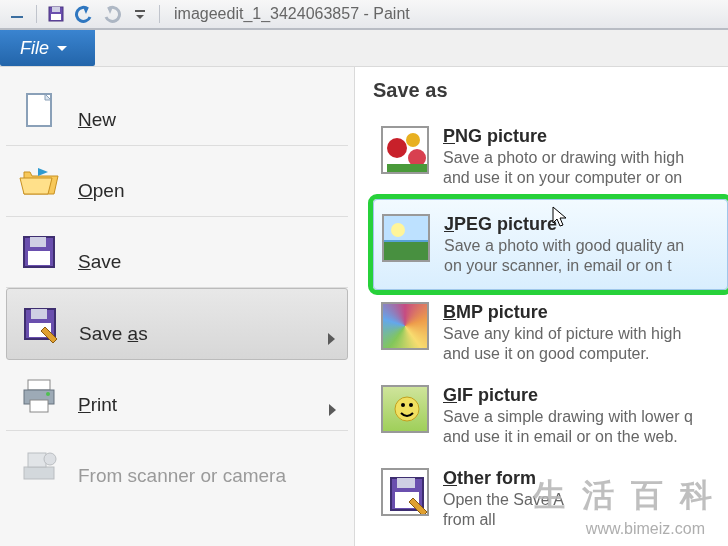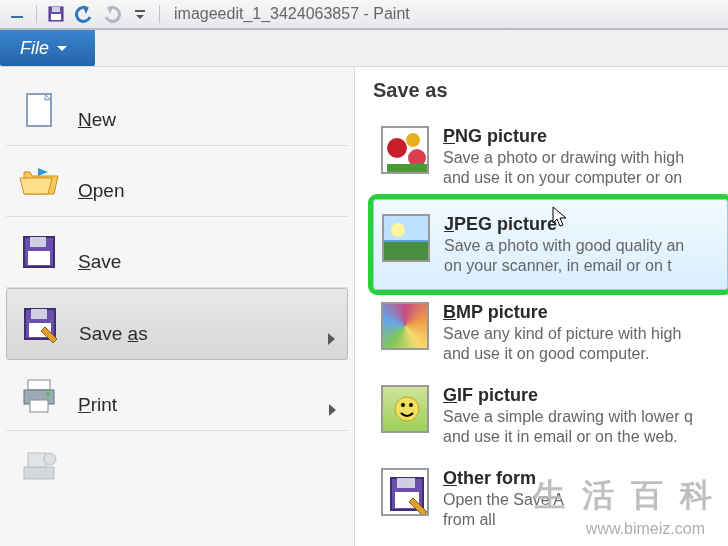--- a/index.html
+++ b/index.html
@@ -297,20 +297,21 @@
     </div>
 
     <div class="menu-row disabled">
       <span class="mi-icon" style="opacity:.55">
         <svg width="42" height="42">
             <rect x="6" y="22" width="30" height="12" fill="#b8c0c8" stroke="#898f96"></rect>
             <rect x="10" y="8" width="18" height="14" fill="#d0d6dc" stroke="#898f96"></rect>
             <circle cx="32" cy="14" r="6" fill="#c8ced4" stroke="#898f96"></circle>
           </svg>
       </span>
+      <span class="label">From scanner or camera</span>
     </div>
 
   </div>
 
   <div class="right-col">
     <h3>Save as</h3>
 
     <div class="fmt-item">
       <div class="fmt-icon png-art">
         <svg width="48" height="48">

